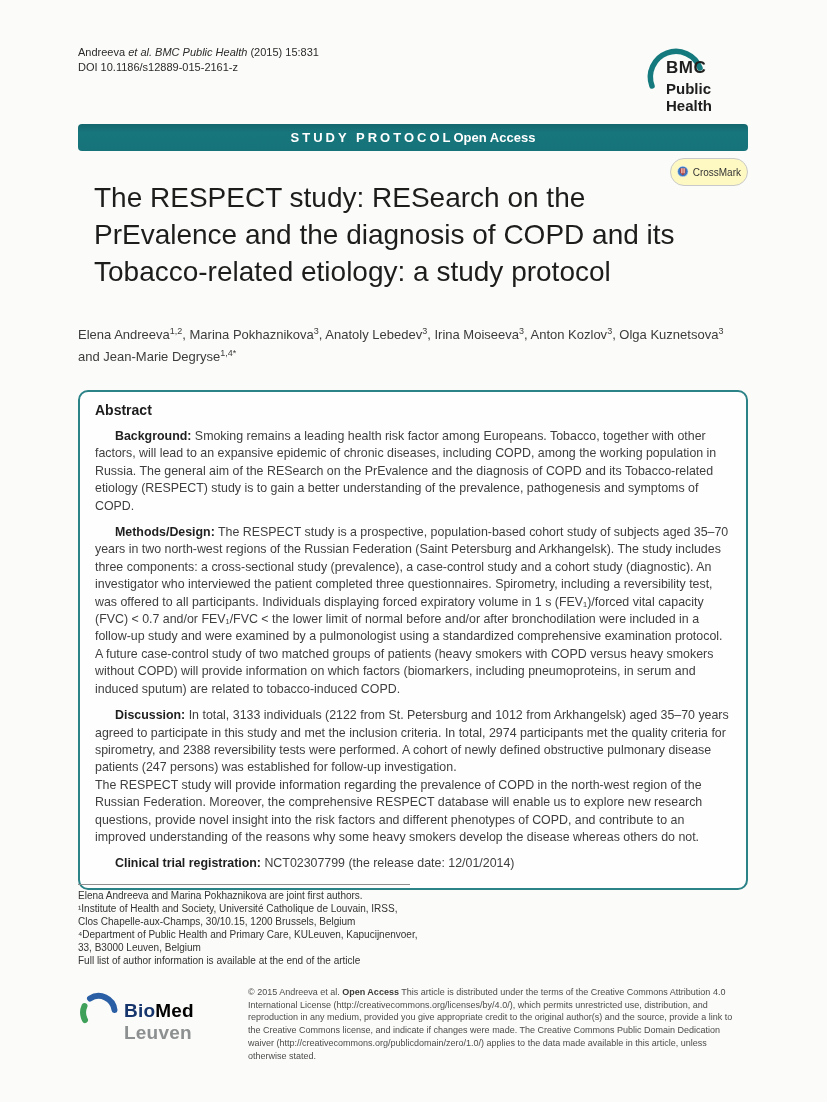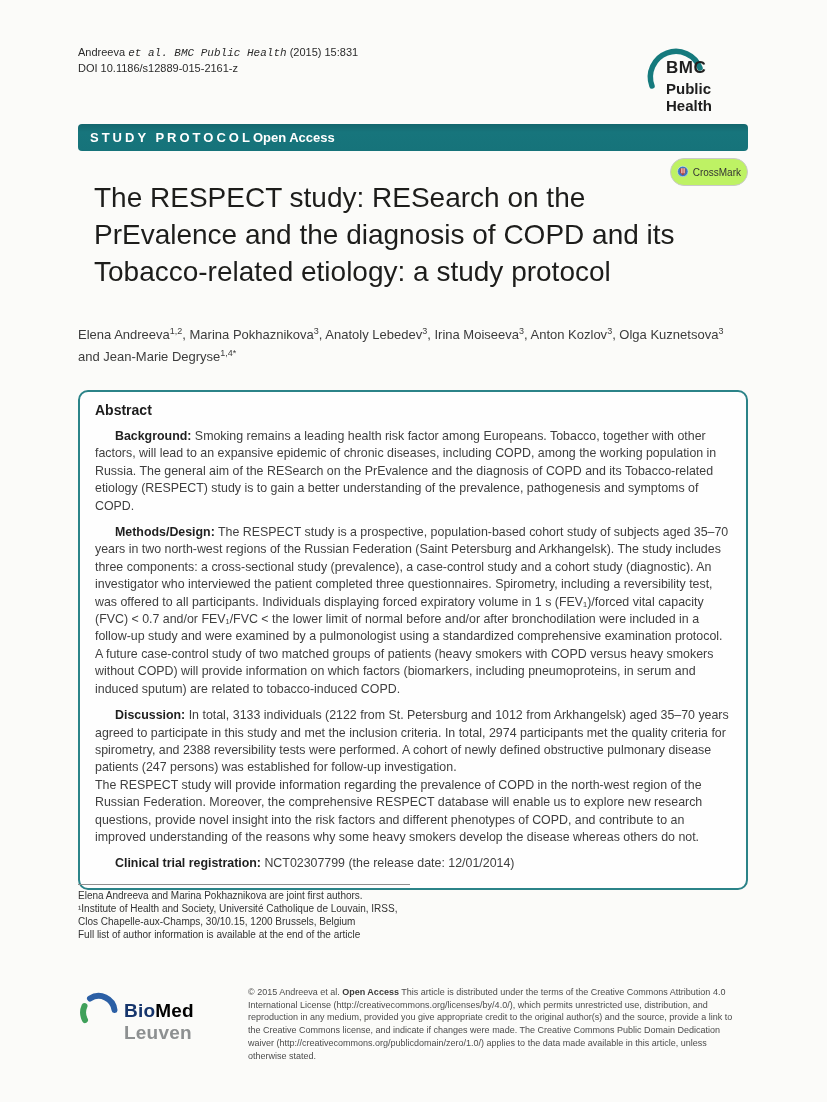--- a/index.html
+++ b/index.html
@@ -8,46 +8,46 @@
     background:#fbfbf9;
     font-family:"Liberation Sans","DejaVu Sans",sans-serif;
     color:#222;
     position:relative;
     overflow:hidden;
   }
   .abs{position:absolute;}
 
   
   .citation{left:78px;top:45px;font-size:11px;line-height:15px;color:#2b2b2b;}
-  .citation .it{font-style:italic;font-family:Liberation Mono, monospace;}
+  .citation .it{font-style:italic;}
 
   
   .bmc-logo{left:638px;top:42px;width:112px;height:62px;}
   .bmc-logo svg{position:absolute;left:0;top:0;}
   .bmc-line1{position:absolute;left:28px;top:16px;font-size:17px;font-weight:bold;color:#1e1e1e;letter-spacing:.5px;}
   .bmc-line2{position:absolute;left:28px;top:38px;font-size:15px;font-weight:bold;color:#1e1e1e;}
 
   
   .banner{
     left:78px;top:124px;width:670px;height:27px;
     background:linear-gradient(#13666d,#17757c 30%,#16737a);
     border-radius:4px;color:#fff;
-    display:flex;align-items:center;justify-content:flex-start;
+    display:flex;align-items:center;justify-content:center;
     box-sizing:border-box;padding:0 12px;
   }
   .banner .left{font-size:13px;font-weight:bold;letter-spacing:3px;}
   .banner .right{font-size:13px;font-weight:bold;}
 
   
   .title{left:78px;top:163px;width:585px;font-size:28px;line-height:37px;font-weight:400;color:#1d1d1b;}
 
   
   .crossmark{
     left:670px;top:158px;width:78px;height:28px;
-    border:1px solid #c9c9c9;border-radius:14px;background:#bef264;
+    border:1px solid #c9c9c9;border-radius:14px;background:#fef9c3;
     display:flex;align-items:center;gap:4px;box-sizing:border-box;padding:0 6px;
   }
   .crossmark .cm-text{font-size:10px;color:#333;}
 
   
   .authors{left:78px;top:322px;width:662px;font-size:13px;line-height:19px;color:#3c3c3c;}
   .authors sup{font-size:9px;}
 
   
   .abstract-box{
@@ -122,20 +122,21 @@
   <p><b>Methods/Design:</b><span> The RESPECT study is a prospective, population-based cohort study of subjects aged 35–70 years in two north-west regions of the Russian Federation (Saint Petersburg and Arkhangelsk). The study includes three components: a cross-sectional study (prevalence), a case-control study and a cohort study (diagnostic). An investigator who interviewed the patient completed three questionnaires. Spirometry, including a reversibility test, was offered to all participants. Individuals displaying forced expiratory volume in 1 s (FEV₁)/forced vital capacity (FVC) &lt; 0.7 and/or FEV₁/FVC &lt; the lower limit of normal before and/or after bronchodilation were included in a follow-up study and were examined by a pulmonologist using a standardized comprehensive examination protocol. A future case-control study of two matched groups of patients (heavy smokers with COPD versus heavy smokers without COPD) will provide information on which factors (biomarkers, including pneumoproteins, in serum and induced sputum) are related to tobacco-induced COPD.</span></p>
   <p style="margin-bottom:0;"><b>Discussion:</b><span> In total, 3133 individuals (2122 from St. Petersburg and 1012 from Arkhangelsk) aged 35–70 years agreed to participate in this study and met the inclusion criteria. In total, 2974 participants met the quality criteria for spirometry, and 2388 reversibility tests were performed. A cohort of newly defined obstructive pulmonary disease patients (247 persons) was established for follow-up investigation.</span></p>
   <p>The RESPECT study will provide information regarding the prevalence of COPD in the north-west region of the Russian Federation. Moreover, the comprehensive RESPECT database will enable us to explore new research questions, provide novel insight into the risk factors and different phenotypes of COPD, and contribute to an improved understanding of the reasons why some heavy smokers develop the disease whereas others do not.</p>
   <p><b>Clinical trial registration:</b><span> NCT02307799 (the release date: 12/01/2014)</span></p>
 </div>
 
 <div class="abs foot-divider"></div>
 <div class="abs footnotes">
   <div>Elena Andreeva and Marina Pokhaznikova are joint first authors.</div>
   <div>¹Institute of Health and Society, Université Catholique de Louvain, IRSS, Clos Chapelle-aux-Champs, 30/10.15, 1200 Brussels, Belgium</div>
+  <div>⁴Department of Public Health and Primary Care, KULeuven, Kapucijnenvoer, 33, B3000 Leuven, Belgium</div>
   <div>Full list of author information is available at the end of the article</div>
 </div>
 
 <div class="abs bmc-central">
   <svg width="42" height="42" viewBox="0 0 42 42">
     <path d="M 12 6.5 A 16 16 0 0 1 36.5 18" fill="none" stroke="#2b5fa5" stroke-width="6" stroke-linecap="round"></path>
     <path d="M 7 28 A 16 16 0 0 1 6.5 14" fill="none" stroke="#3fa05a" stroke-width="6" stroke-linecap="round"></path>
   </svg>
   <span class="wordmark"><span class="bio">Bio</span><span class="med">Med</span><span class="central"> Leuven</span></span>
 </div>

